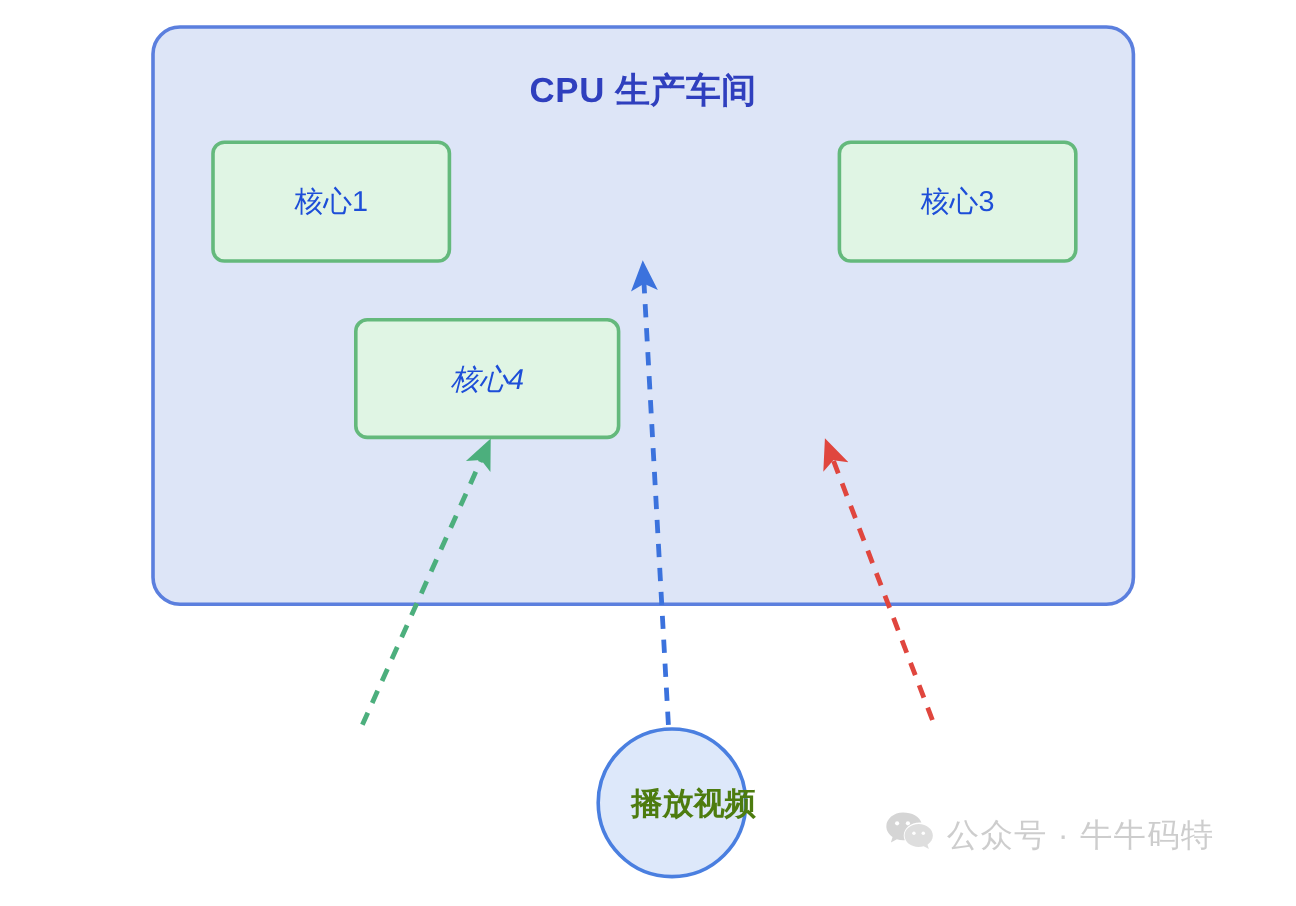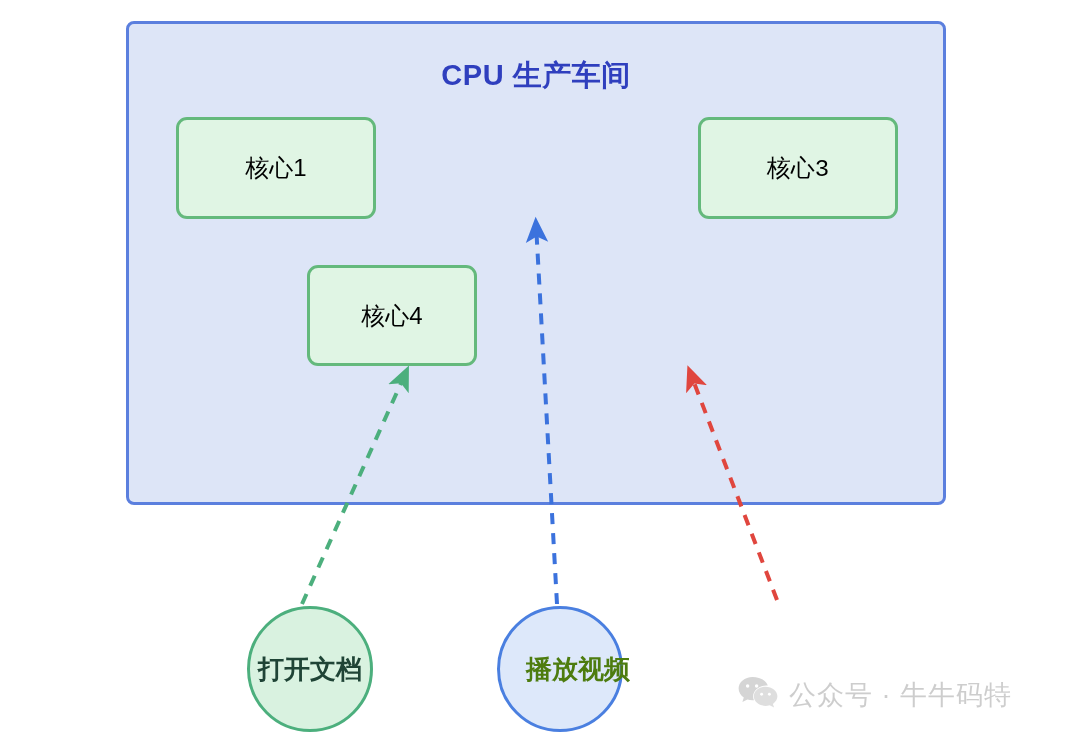--- a/index.html
+++ b/index.html
@@ -20,21 +20,21 @@
 
   
   .cpu-container {
     position: absolute;
     left: 126px;
     top: 21px;
     width: 820px;
     height: 484px;
     background: #dde5f7;
     border: 3px solid #5b7fde;
-    border-radius: 8px;
+    border-radius: 24px;
     box-sizing: border-box;
   }
   .cpu-title {
     position: absolute;
     left: 0;
     top: 32px;
     width: 100%;
     text-align: center;
     font-size: 29px;
     font-weight: bold;
@@ -46,28 +46,28 @@
   .core-box {
     position: absolute;
     background: #e0f5e4;
     border: 3px solid #64b97c;
     border-radius: 11px;
     box-sizing: border-box;
     display: flex;
     align-items: center;
     justify-content: center;
     font-size: 24px;
-    color: #000000;
+    color: #1d4ed8;
   }
   .core-label { pointer-events: none; }
 
   #core-1 { left: 176px; top: 117px; width: 200px; height: 102px; }
   #core-2 { left: 437px; top: 117px; width: 201px; height: 102px; }
-  #core-3 { left: 698px; top: 117px; width: 200px; height: 102px; font-family: Liberation Mono, monospace; }
-  #core-4 { left: 307px; top: 265px; width: 170px; height: 101px; }
+  #core-3 { left: 698px; top: 117px; width: 200px; height: 102px; }
+  #core-4 { left: 295px; top: 265px; width: 222px; height: 101px; font-style: italic; }
   #core-5 { left: 568px; top: 265px; width: 200px; height: 101px; }
 
   
   .task-circle {
     position: absolute;
     width: 126px;
     height: 126px;
     border-radius: 50%;
     border: 3px solid;
     box-sizing: border-box;
@@ -162,23 +162,20 @@
       </marker>
     </defs>
 
     <line x1="302" y1="604" x2="406" y2="372" stroke="#4caf7d" stroke-width="4" stroke-dasharray="11 9" marker-end="url(#head-green)"></line>
 
     <line x1="557" y1="604" x2="536" y2="224" stroke="#3b72dd" stroke-width="4" stroke-dasharray="11 9" marker-end="url(#head-blue)"></line>
 
     <line x1="777" y1="600" x2="690" y2="372" stroke="#e0463e" stroke-width="4" stroke-dasharray="11 9" marker-end="url(#head-red)"></line>
   </svg>
 
-  <div class="task-circle" id="task-doc">
-    <span class="task-label">打开文档</span>
-  </div>
   <div class="task-circle" id="task-video">
     <span class="task-label">播放视频</span>
   </div>
 
   <div class="watermark">
     <span class="wechat-icon">
       <svg width="42" height="36" viewBox="0 0 42 36">
         <path d="M15.5 2C7.8 2 1.6 7.2 1.6 13.6c0 3.6 2 6.8 5.2 9L5.4 27l5-2.6c1.6 .5 3.3 .8 5.1 .8 .5 0 1 0 1.5-.06C16.4 23.9 16.1 22.7 16.1 21.4c0-6 5.9-10.9 13.2-10.9 .5 0 1 .02 1.5 .07C29.3 5.4 23 2 15.5 2z" fill="#b3b3b3"></path>
         <circle cx="10.6" cy="11.1" r="1.75" fill="#ffffff"></circle>
         <circle cx="19.6" cy="11.1" r="1.75" fill="#ffffff"></circle>

